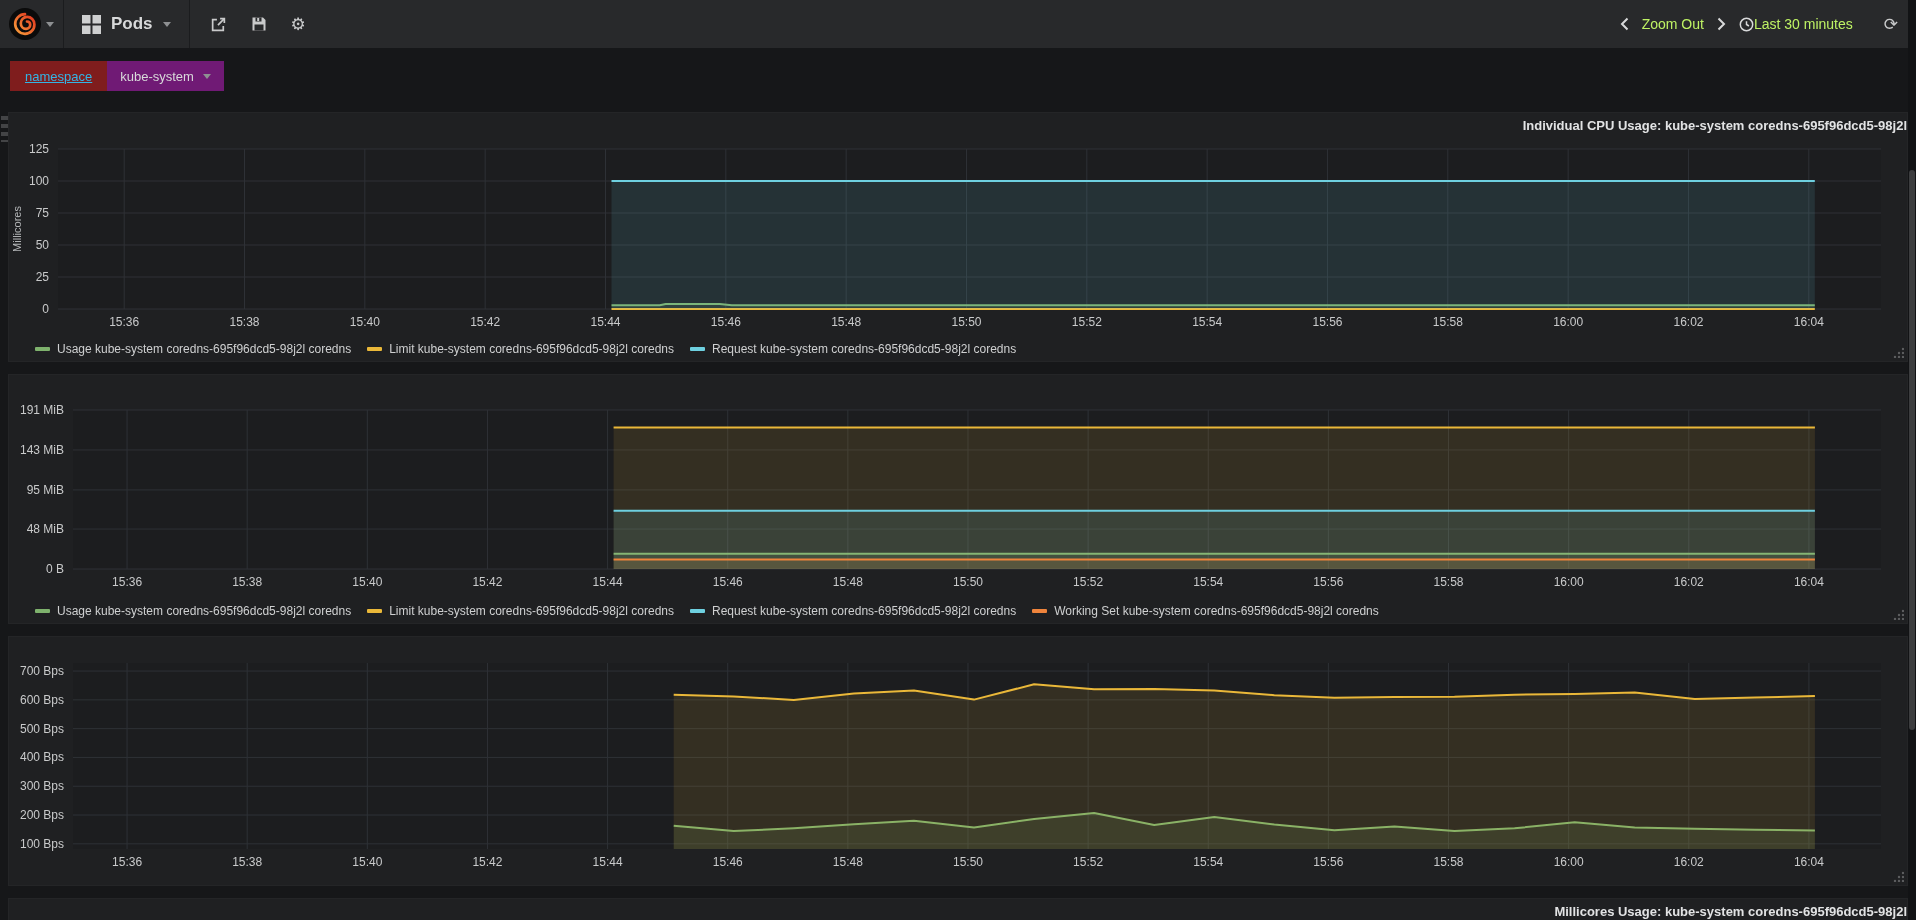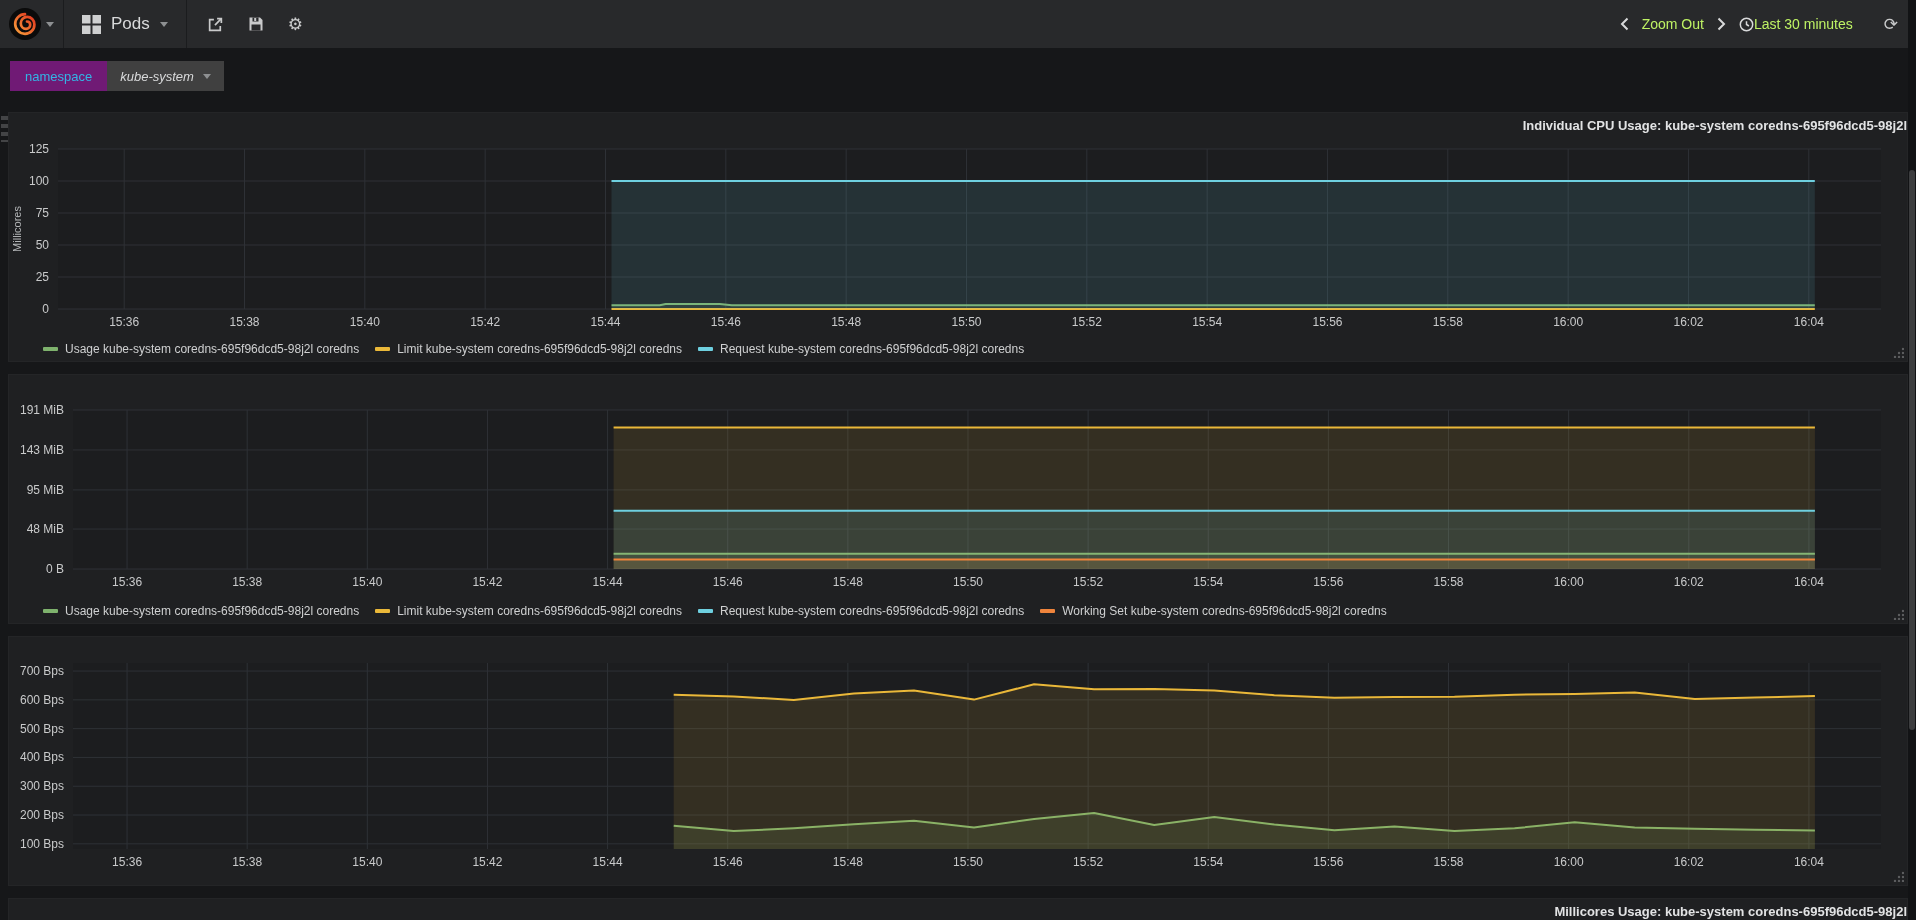--- a/index.html
+++ b/index.html
@@ -6,46 +6,46 @@
   #app{position:relative;width:1916px;height:920px;background:#161719;overflow:hidden;
        font-family:"Liberation Sans",sans-serif;color:#d8d9da;}
 
   
   .navbar{position:absolute;top:0;left:0;width:1916px;height:48px;background:#28292b;
           display:flex;align-items:center;}
   .logo-sec{width:63px;height:48px;display:flex;align-items:center;justify-content:center;
             gap:5px;border-right:1px solid #1b1c1e;cursor:pointer;}
   .dash-sec{height:48px;display:flex;align-items:center;gap:10px;padding:0 18px;
             border-right:1px solid #1b1c1e;cursor:pointer;}
-  .dash-title{font-size:17px;color:#d8d9da;}
+  .dash-title{font-size:17px;color:#d8d9da;font-weight:bold;}
   .caret{width:0;height:0;border-left:4px solid transparent;border-right:4px solid transparent;
          border-top:5px solid #8e9092;display:inline-block;}
   .nav-icons{display:flex;align-items:center;gap:24px;padding-left:20px;}
   .icon-btn{display:flex;align-items:center;justify-content:center;cursor:pointer;}
   .gear-glyph,.refresh-glyph{font-family:"DejaVu Sans",sans-serif;color:#c9cacb;font-size:17px;line-height:1;}
   .nav-right{margin-left:auto;display:flex;align-items:center;gap:13px;padding-right:18px;}
   .nav-right .lbl{font-size:14px;color:#bef264;cursor:pointer;}
   .timepicker{display:flex;align-items:center;cursor:pointer;}
 
   
   .var-group{position:absolute;top:61px;height:30px;display:flex;cursor:pointer;}
-  .var-label{display:flex;align-items:center;padding:0 15px;background:#701a75;
-             color:#33b5e5;font-size:13px;}
-  .var-value{display:flex;align-items:center;gap:9px;padding:0 13px;background:#404040;
-             color:#d8d9da;font-size:13px;font-style:italic;}
+  .var-label{display:flex;align-items:center;padding:0 15px;background:#7f1d1d;
+             color:#33b5e5;font-size:13px;text-decoration:underline;}
+  .var-value{display:flex;align-items:center;gap:9px;padding:0 13px;background:#701a75;
+             color:#d8d9da;font-size:13px;}
 
   
   .panel{position:absolute;left:8px;width:1900px;height:250px;background:#1f2022;
          border:1px solid #242527;box-sizing:border-box;}
   .panel-title{position:absolute;top:5px;left:0;width:100%;text-align:right;
                font-size:13px;font-weight:bold;color:#e2e3e4;cursor:pointer;}
   svg.chart{position:absolute;top:0;left:0;}
   text.tick{fill:#c9cacb;font-size:12px;font-family:"Liberation Sans",sans-serif;}
   text.ylab{fill:#b4b6b8;font-size:11px;}
-  .legend{position:absolute;left:34px;bottom:5px;display:flex;flex-wrap:wrap;align-items:center;}
+  .legend{position:absolute;left:26px;bottom:5px;display:flex;flex-wrap:wrap;align-items:center;}
   .legend-item{display:flex;align-items:center;margin-right:16px;cursor:pointer;}
   .legend-dash{width:15px;height:4px;border-radius:1px;margin-right:7px;display:inline-block;}
   .legend-item span:last-child{font-size:12px;color:#cfd0d1;}
   .resize{position:absolute;right:3px;bottom:3px;cursor:nwse-resize;}
 
   .row-handle{position:absolute;left:1px;top:116px;width:7px;height:26px;cursor:move;
               background-image:repeating-linear-gradient(#434446 0 4px,transparent 4px 8px);
               background-size:7px 100%;}
 
   

